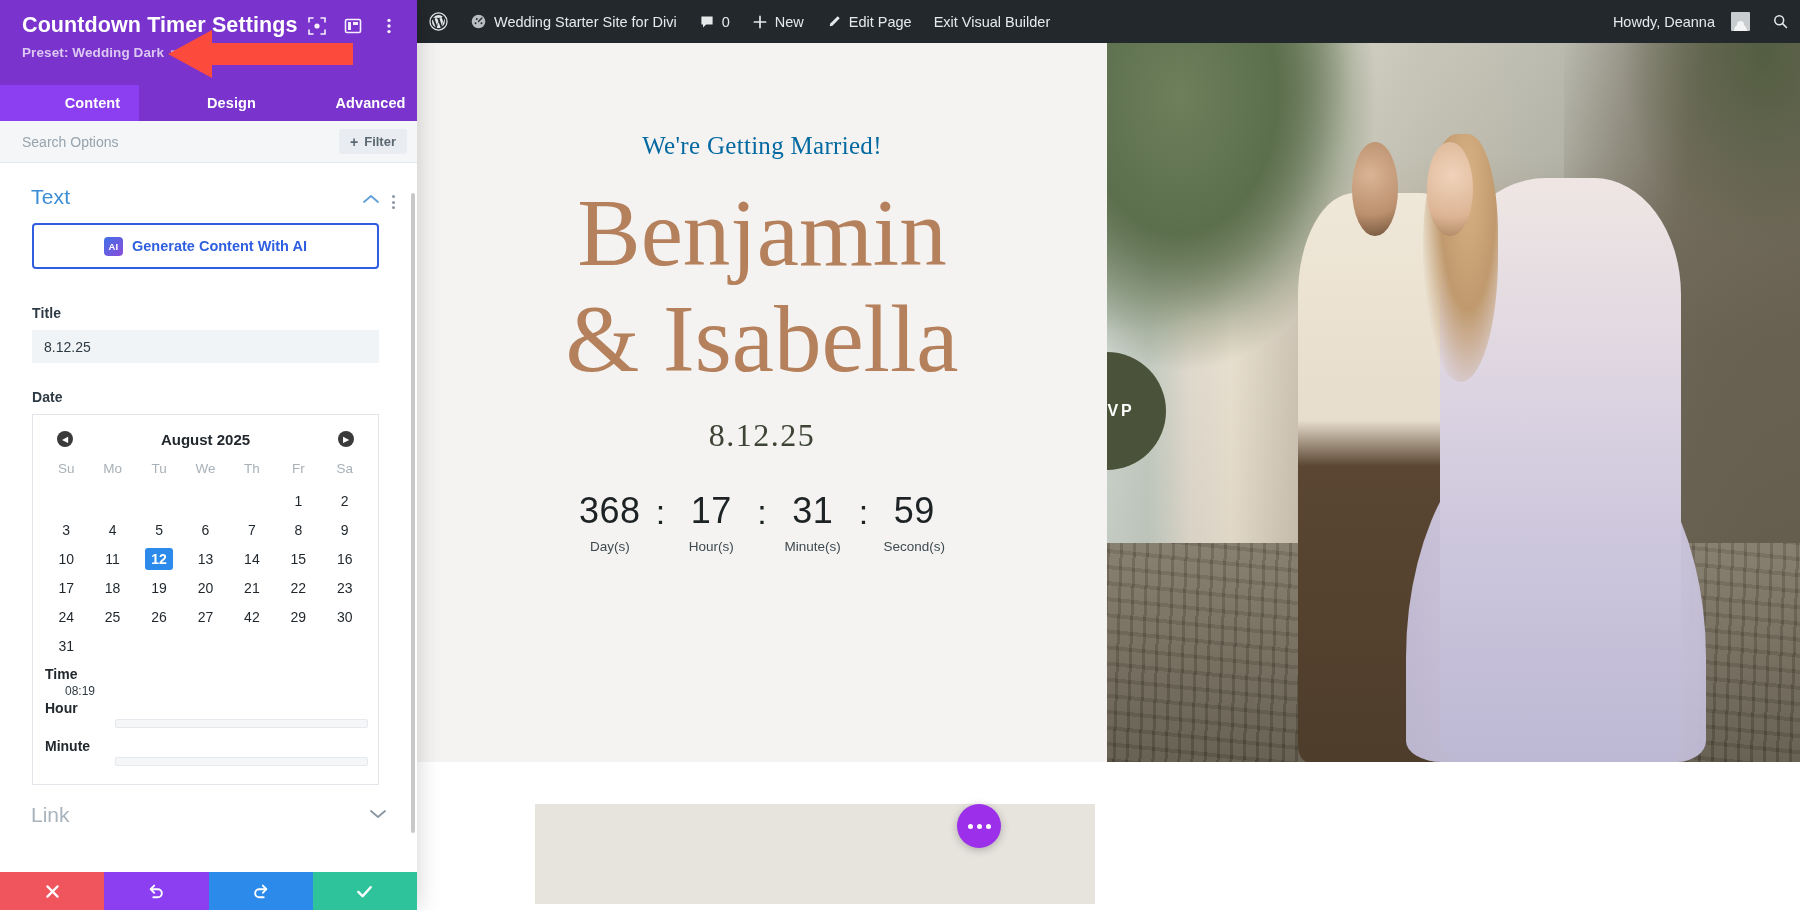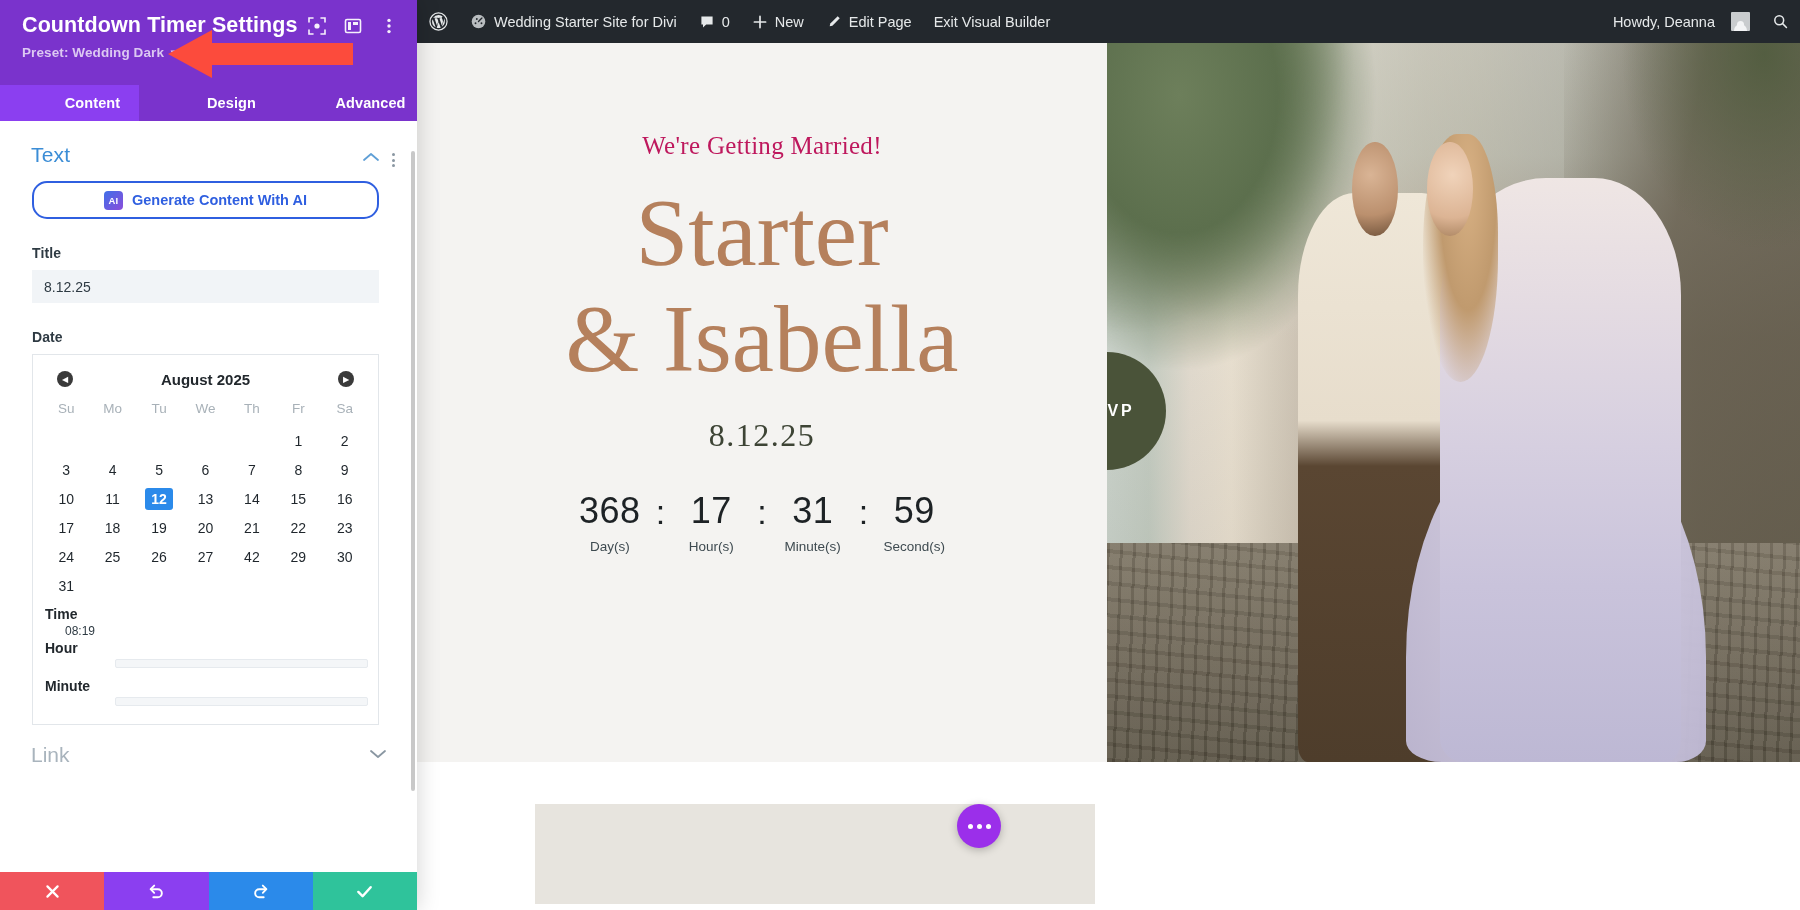--- a/index.html
+++ b/index.html
@@ -92,23 +92,23 @@
 
   .section-head {
     display: flex; align-items: flex-end; padding: 22px 22px 10px 31px;
   }
   .section-title { font-size: 21px; color: #3b8dd6; font-weight: 400; flex: 1; letter-spacing:.2px;}
   .sect-icon { width: 18px; margin-left: 8px; cursor: pointer; color:#5f9fd6; }
   .dots-v { display:flex; flex-direction:column; gap:2.5px; align-items:center; margin-left: 12px; cursor:pointer;}
   .dots-v i { width:3px; height:3px; border-radius:50%; background:#8a97a2; display:block;}
 
   .ai-btn {
-    margin: 4px 38px 0 32px;
-    border: 2px solid #2f5fe0; border-radius: 15px;
-    height: 38px; display: flex; align-items: center; justify-content: center;
+    margin: 4px 38px 10px 32px;
+    border: 2px solid #2f5fe0; border-radius: 4px;
+    height: 46px; display: flex; align-items: center; justify-content: center;
     gap: 9px; cursor: pointer; background: #fff;
   }
   .ai-badge {
     width: 19px; height: 19px; border-radius: 4px;
     background: linear-gradient(135deg,#3f6fe8,#8b4ddb);
     color: #fff; font-size: 9.5px; font-weight: 700;
     display: flex; align-items: center; justify-content: center;
     letter-spacing: .3px;
   }
   .ai-label { color: #2f5fe0; font-size: 14.5px; font-weight: 700; }
@@ -211,21 +211,21 @@
     position: absolute; left: 417px; top: 32px; right: 0; bottom: 0;
     background: #fff; overflow: hidden;
   }
   .hero { display: flex; height: 730px; }
   .hero-left {
     flex: 0 0 690px; background: #f4f3f1;
     display: flex; flex-direction: column; align-items: center;
     padding-top: 100px; position: relative;
   }
   .hero-kicker {
-    font-family: "Liberation Serif", serif; font-size: 25px; color: #be185d;
+    font-family: "Liberation Serif", serif; font-size: 25px; color: #0369a1;
     letter-spacing: .3px;
   }
   .hero-names {
     font-family: "Liberation Serif", serif; color: #b5805c;
     font-size: 95px; line-height: 1.12; text-align: center;
     margin-top: 20px; font-weight: 400;
   }
   .hero-date {
     font-family: "Liberation Serif", serif; font-size: 32px; color: #3d4435;
     letter-spacing: 1.5px; margin-top: 24px;
@@ -414,21 +414,21 @@
       </div>
     </div>
   </div>
 
   <div class="preview">
     <div class="hero">
 
       <div class="hero-left">
         <div class="hero-kicker">We're Getting Married!</div>
         <div class="hero-names">
-          <div>Starter</div>
+          <div>Benjamin</div>
           <div>&amp; Isabella</div>
         </div>
         <div class="hero-date">8.12.25</div>
 
         <div class="countdown">
           <div class="cd-unit">
             <div class="cd-num">368</div>
             <div class="cd-lab">Day(s)</div>
           </div>
           <div class="cd-sep">:</div>
@@ -517,20 +517,27 @@
         </svg>
       </span>
     </div>
 
     <div class="tabs">
       <div class="tab active">Content</div>
       <div class="tab">Design</div>
       <div class="tab">Advanced</div>
     </div>
 
+    <div class="search-bar">
+      <input class="search-input" placeholder="Search Options" style="">
+      <div class="filter-btn">
+        <span class="filter-plus">+</span>
+        <span>Filter</span>
+      </div>
+    </div>
 
     <div class="panel-body">
       <div class="scrollbar"></div>
       <div class="panel-scroll">
 
         <div class="section-head">
           <div class="section-title">Text</div>
           <span class="sect-icon">
             <svg width="18" height="12" viewBox="0 0 18 12">
                 <path d="M2 9 L9 3 L16 9" fill="none" stroke="#5f9fd6" stroke-width="1.8" stroke-linecap="round" stroke-linejoin="round"></path>

